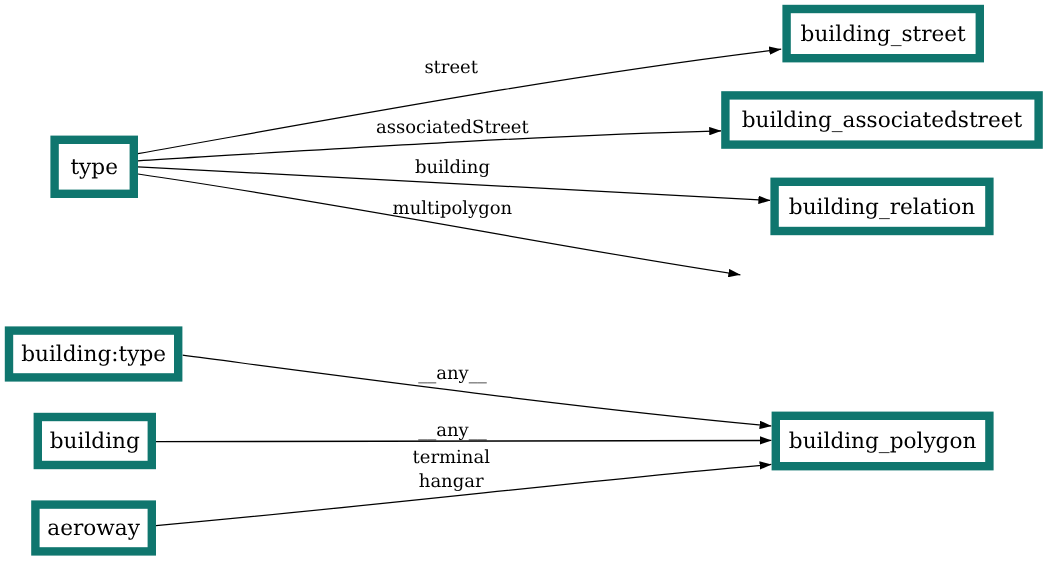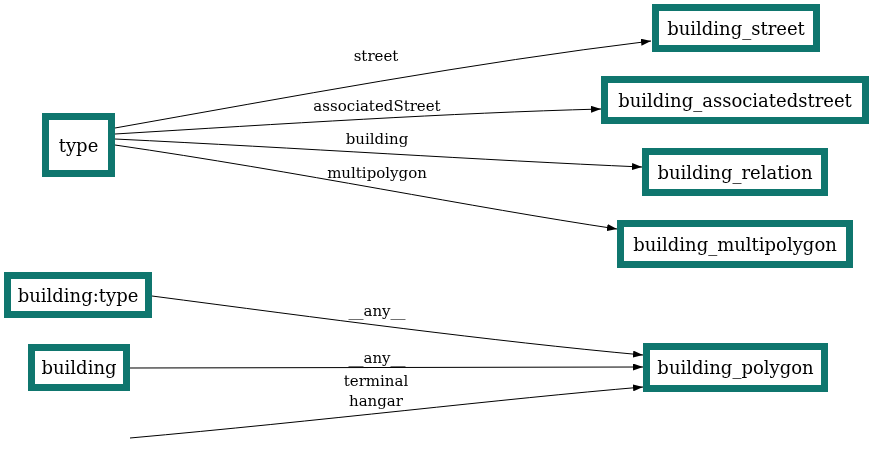--- a/index.html
+++ b/index.html
@@ -55,34 +55,34 @@
     </defs>
     <path d="M115,128 C 290,97 470,63 651,41" fill="none" stroke="#000000" stroke-width="1" marker-end="url(#arrow)"></path>
     <path d="M115,134 C 280,124 450,113 601,109" fill="none" stroke="#000000" stroke-width="1" marker-end="url(#arrow)"></path>
     <path d="M115,139 C 300,148 480,160 642,167" fill="none" stroke="#000000" stroke-width="1" marker-end="url(#arrow)"></path>
     <path d="M115,145 C 300,172 470,207 617,229" fill="none" stroke="#000000" stroke-width="1" marker-end="url(#arrow)"></path>
     <path d="M152,296 C 320,318 490,341 643,355" fill="none" stroke="#000000" stroke-width="1" marker-end="url(#arrow)"></path>
     <path d="M130,368 L 643,367" fill="none" stroke="#000000" stroke-width="1.2" marker-end="url(#arrow)"></path>
     <path d="M130,438 C 320,421 500,399 643,387" fill="none" stroke="#000000" stroke-width="1" marker-end="url(#arrow)"></path>
   </svg>
 
-  <div class="node" style="left:42px; top:113px; width:73px; height:64px;">type</div>
+  <div class="node" style="left:42px; top:113px; width:73px; height:52px;">type</div>
 
   <div class="node" style="left:652px; top:4px; width:168px; height:48px;">building_street</div>
 
   <div class="node" style="left:601px; top:76px; width:268px; height:48px;">building_associatedstreet</div>
 
   <div class="node" style="left:642px; top:148px; width:186px; height:48px;">building_relation</div>
 
-  <div class="node" style="left:617px; top:220px; width:236px; height:48px;">building_multipolygon</div>
 
   <div class="node" style="left:4px; top:272px; width:148px; height:46px;">building:type</div>
 
   <div class="node" style="left:28px; top:344px; width:102px; height:47px;">building</div>
 
+  <div class="node" style="left:26px; top:417px; width:104px; height:46px;">aeroway</div>
 
   <div class="node" style="left:643px; top:343px; width:185px; height:49px;">building_polygon</div>
 
   <div class="edge-label" style="left:326px; top:46px; width:100px;">street</div>
 
   <div class="edge-label" style="left:277px; top:96px; width:200px;">associatedStreet</div>
 
   <div class="edge-label" style="left:327px; top:129px; width:100px;">building</div>
 
   <div class="edge-label" style="left:317px; top:163px; width:120px;">multipolygon</div>

